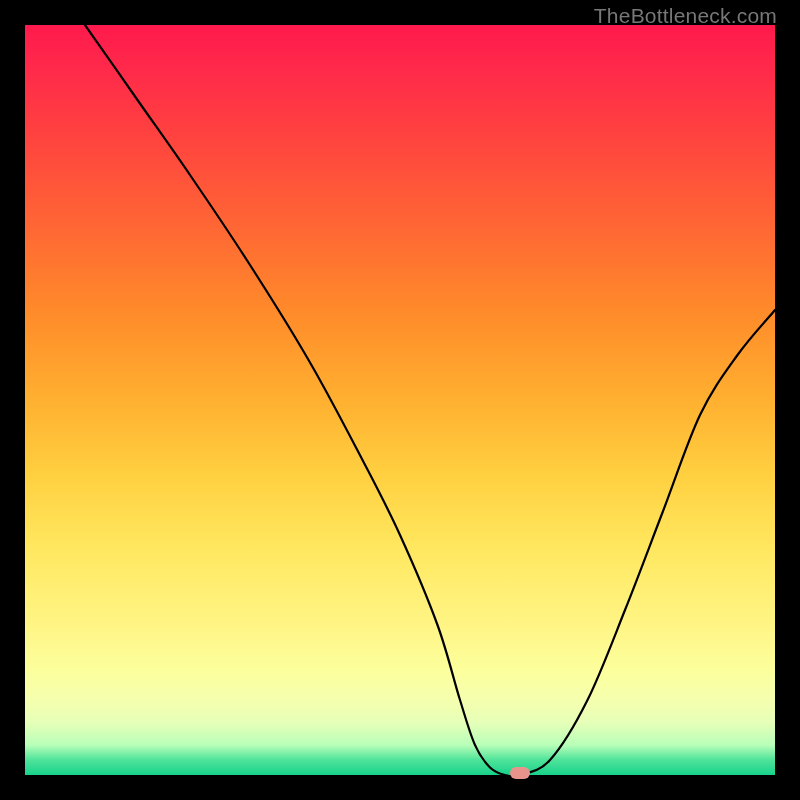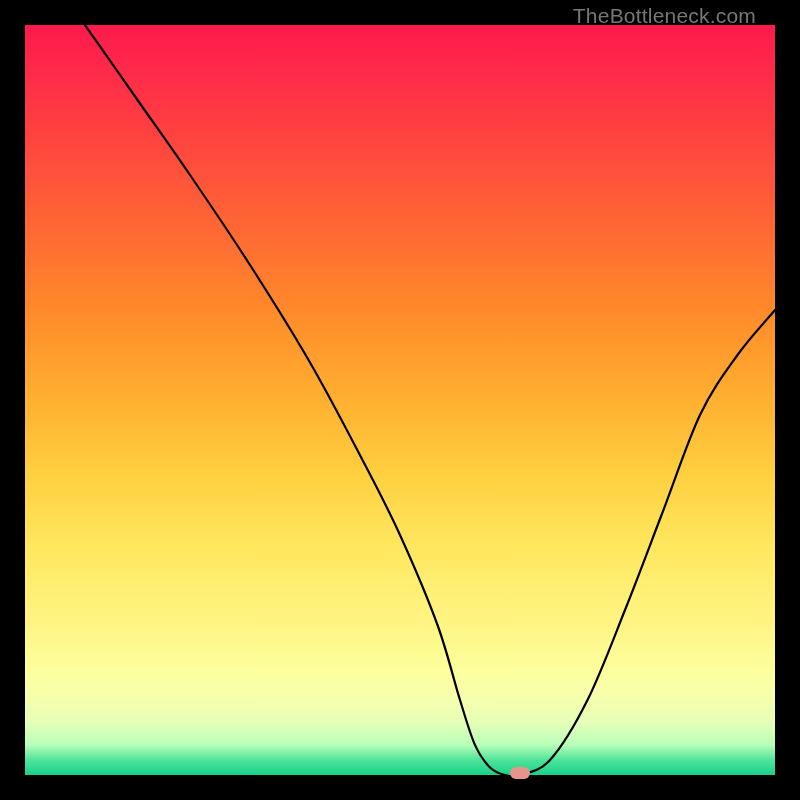--- a/index.html
+++ b/index.html
@@ -39,21 +39,21 @@
       #f5ffae 90%,
       #e6ffb8 93%,
       #b8ffb8 96%,
       #4fe39a 98%,
       #18d28a 100%
     );
   }
   .watermark {
     position: absolute;
     top: 4px;
-    right: 44px;
+    right: 23px;
     color: #777;
     font-size: 21px;
     font-weight: 500;
     letter-spacing: 0.2px;
     user-select: none;
   }
   svg.curve {
     position: absolute;
     left: 0;
     top: 0;

